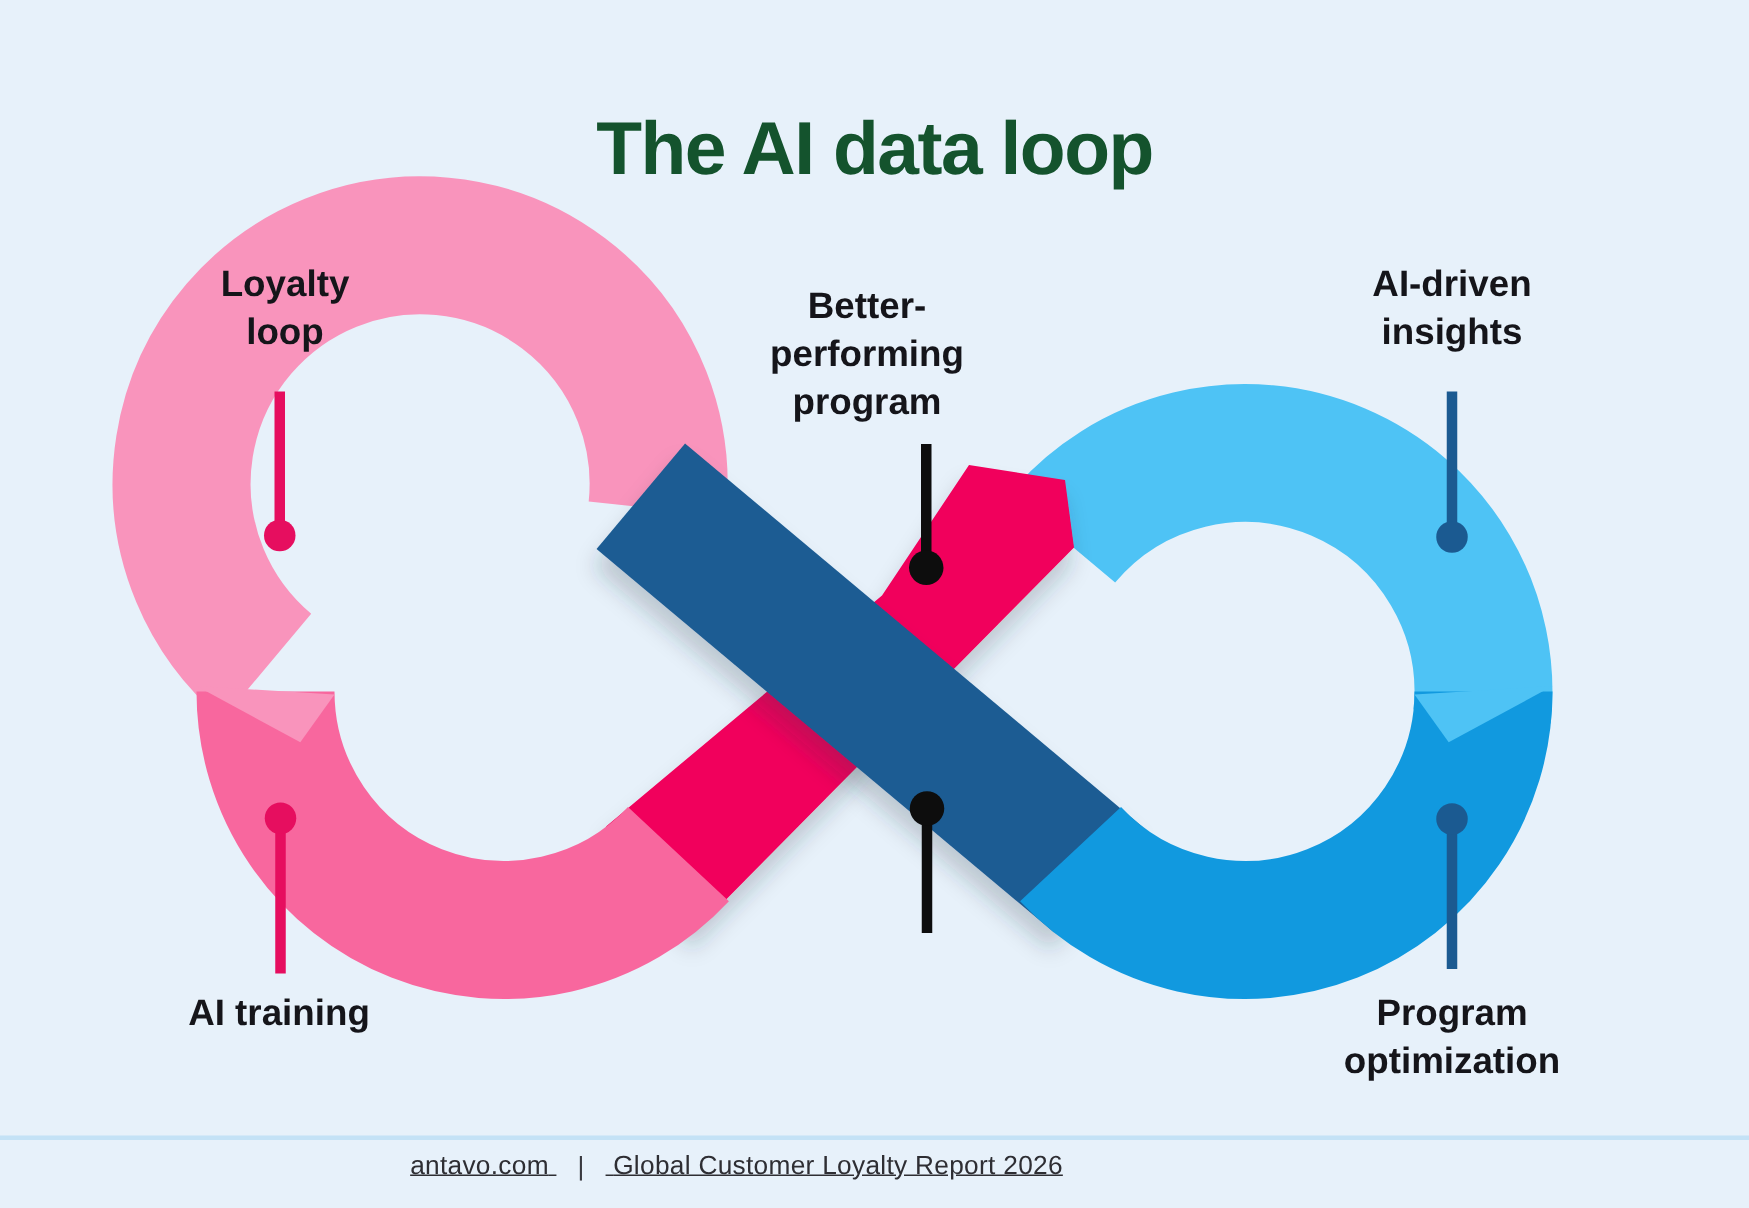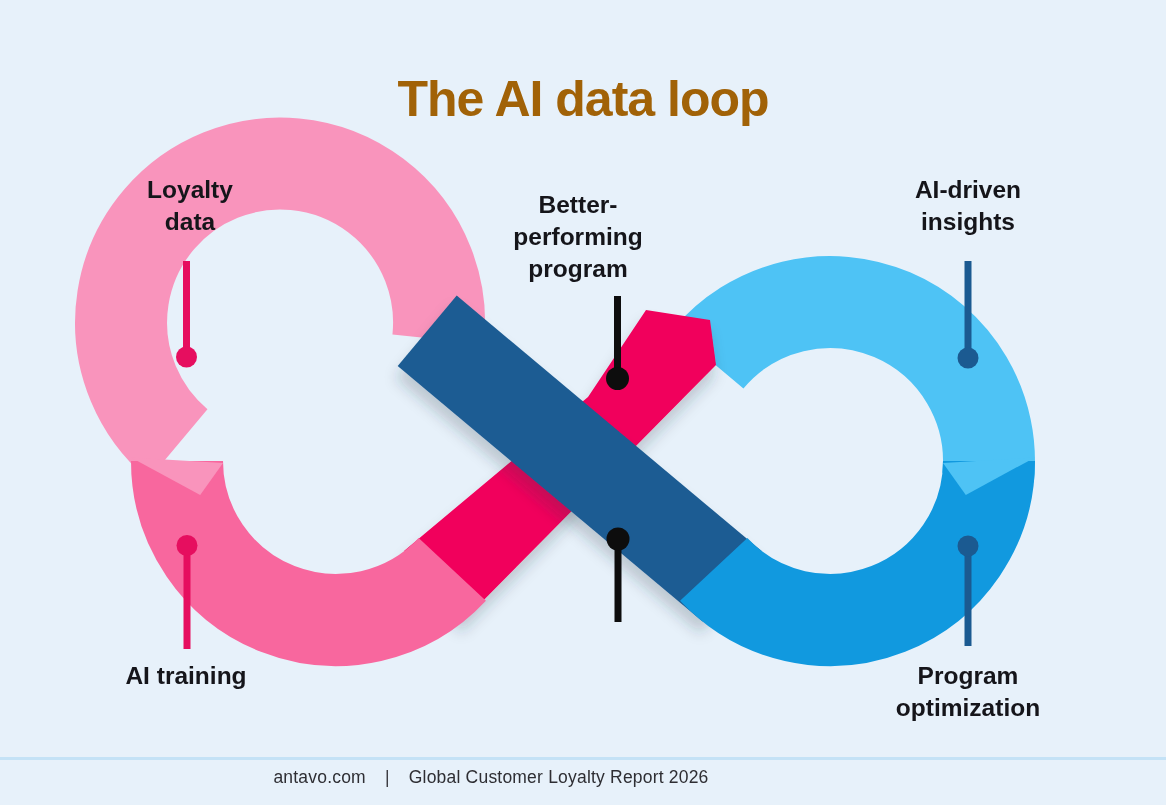--- a/index.html
+++ b/index.html
@@ -5,40 +5,40 @@
   html,body{margin:0;padding:0;}
   body{
     width:1166px;height:805px;position:relative;overflow:hidden;
     background:#E7F1FA;
     font-family:"Liberation Sans","DejaVu Sans",sans-serif;
   }
   .stage{position:absolute;inset:0;}
   svg{position:absolute;left:0;top:0;}
   .page-title{
     position:absolute;top:70px;left:583px;transform:translateX(-50%);
-    font-size:50px;font-weight:700;letter-spacing:-1px;color:#a16207;
+    font-size:50px;font-weight:700;letter-spacing:-1px;color:#14532d;
     white-space:nowrap;
   }
   .node-label{
     position:absolute;transform:translateX(-50%);
     font-size:24.5px;line-height:32px;font-weight:700;color:#15151A;
     text-align:center;white-space:pre-line;
   }
   .lbl-loyalty{left:190px;top:174px;}
   .lbl-better{left:578px;top:189px;}
   .lbl-insights{left:968px;top:174px;}
   .lbl-training{left:186px;top:660px;text-align:center;}
   .lbl-more{left:578px;top:632px;}
   .lbl-optimization{left:968px;top:660px;}
   .footer-divider{
     position:absolute;left:0;top:757px;width:1166px;height:3px;background:#C4E2F6;
   }
   .footer{
     position:absolute;left:0;top:766px;width:982px;text-align:center;
-    font-size:17.5px;color:#2E2E33;letter-spacing:.2px;
+    font-size:17.5px;color:#2E2E33;letter-spacing:.2px;text-decoration:underline;
   }
   .footer span{vertical-align:middle;}
   .footer .sep{margin:0 14px;color:#3A3A40;}
 </style>
 </head>
 <body>
 
 <div class="stage">
 
   <svg width="1166" height="805" viewBox="0 0 1166 805">
@@ -79,21 +79,21 @@
     <line x1="968" y1="261" x2="968" y2="351" stroke-width="7" stroke="#1B5A91"></line>
     <circle cx="968" cy="358" r="10.5" fill="#1B5A91"></circle>
 
     <line x1="968" y1="553" x2="968" y2="646" stroke-width="7" stroke="#1B5A91"></line>
     <circle cx="968" cy="546" r="10.5" fill="#1B5A91"></circle>
   </svg>
 
   <div class="page-title">The AI data loop</div>
 
   <div class="node-label lbl-loyalty">Loyalty
-data</div>
+loop</div>
   <div class="node-label lbl-insights">AI-driven
 insights</div>
   <div class="node-label lbl-better">Better-
 performing
 program</div>
   <div class="node-label lbl-training">AI training</div>
   <div class="node-label lbl-optimization">Program
 optimization</div>
 
   <div class="footer-divider"></div>

